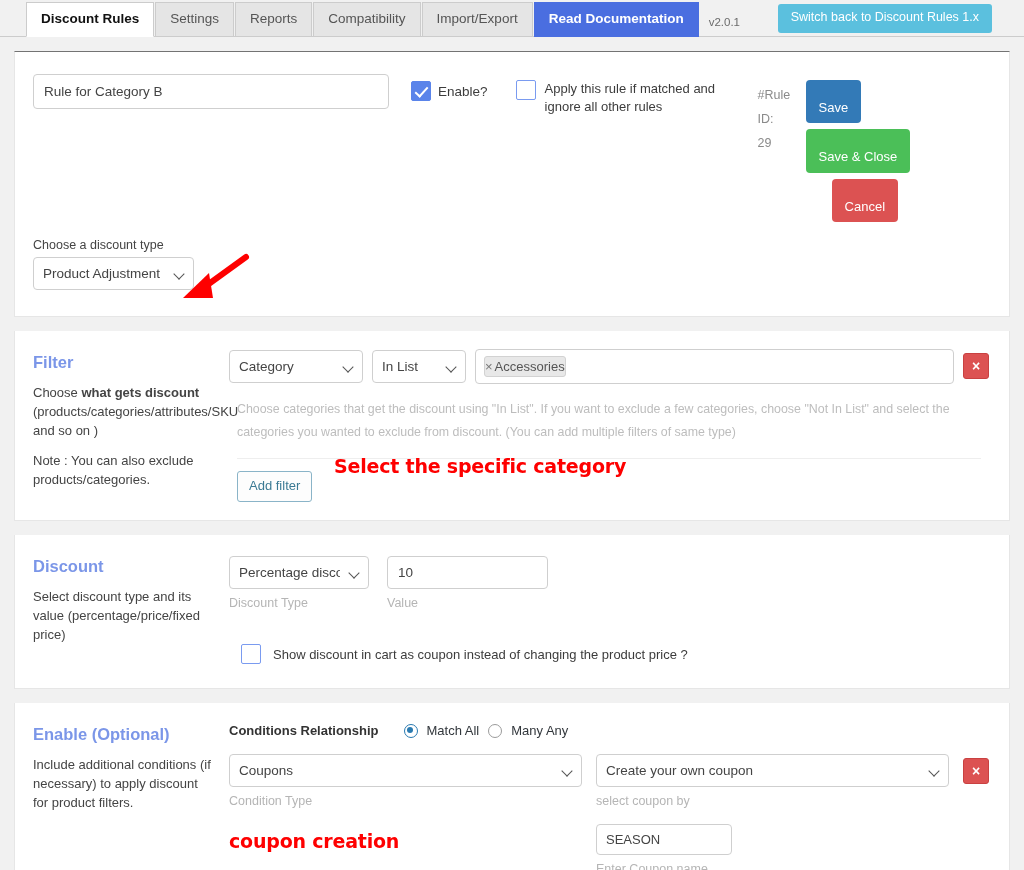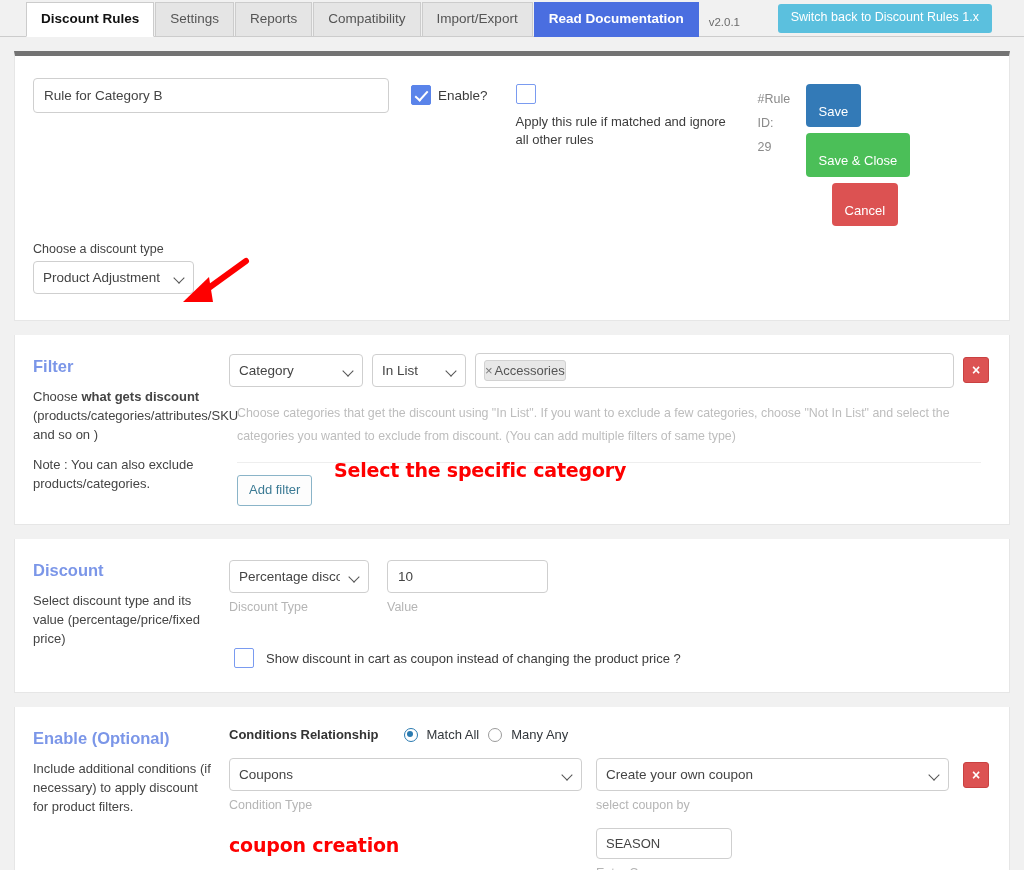--- a/index.html
+++ b/index.html
@@ -69,21 +69,21 @@
     line-height: 1.1;
   }
 
   
   .panel {
     background: #fff;
     margin: 0 14px 14px 14px;
     border: 1px solid #e6e6e6;
     border-top: none;
   }
-  .panel.first { margin-top: 14px; border-top: 5px solid #737373; }
+  .panel.first { margin-top: 14px; border-top: 1px solid #737373; }
   .panel-inner { display: flex; }
   .col-left {
     width: 214px;
     padding: 22px 16px 22px 18px;
     flex: none;
   }
   .col-right { flex: 1; padding: 18px 20px 18px 0; }
   .sec-title {
     color: #7b96e8;
     font-size: 16.5px;
@@ -132,21 +132,21 @@
     border: solid #fff; border-width: 0 2px 2px 0;
     transform: rotate(42deg);
   }
   .enable-wrap {
     display: flex; align-items: center; gap: 7px;
     margin-left: 22px; margin-top: 7px;
   }
   .enable-wrap span { font-size: 13.5px; color: #3c3c3c; }
   .apply-wrap {
     display: flex; align-items: flex-start; gap: 9px;
-    margin-left: 28px; margin-top: 6px; width: 224px; flex-direction: column;
+    margin-left: 28px; margin-top: 6px; width: 224px;
   }
   .apply-wrap span { font-size: 13px; color: #3c3c3c; line-height: 1.35; }
   .idbox {
     margin-left: 18px; margin-top: 10px;
     width: 48px; flex: none;
     font-size: 12.5px; color: #8a8a8a; line-height: 1.9;
   }
   .btns { margin-top: 6px; display: flex; flex-wrap: wrap; width: 160px; gap: 6px; }
   .btn {
     border: none; border-radius: 4px; color: #fff;
@@ -343,21 +343,21 @@
               <option>Percentage discount</option>
             </select>
           </div>
           <div class="sublabel">Discount Type</div>
         </div>
         <div>
           <input class="value-input" value="10" style="">
           <div class="sublabel">Value</div>
         </div>
       </div>
-      <div style="display:flex;align-items:center;gap:12px;margin:34px 0 6px 5px;">
+      <div style="display:flex;align-items:center;gap:12px;margin:34px 0 6px 12px;">
         <div class="chk"></div>
         <span style="font-size:13px;color:#3c3c3c;">Show discount in cart as coupon instead of changing the product price ?</span>
       </div>
     </div>
   </div>
 </div>
 
 <div class="panel">
   <div class="panel-inner">
     <div class="col-left">

